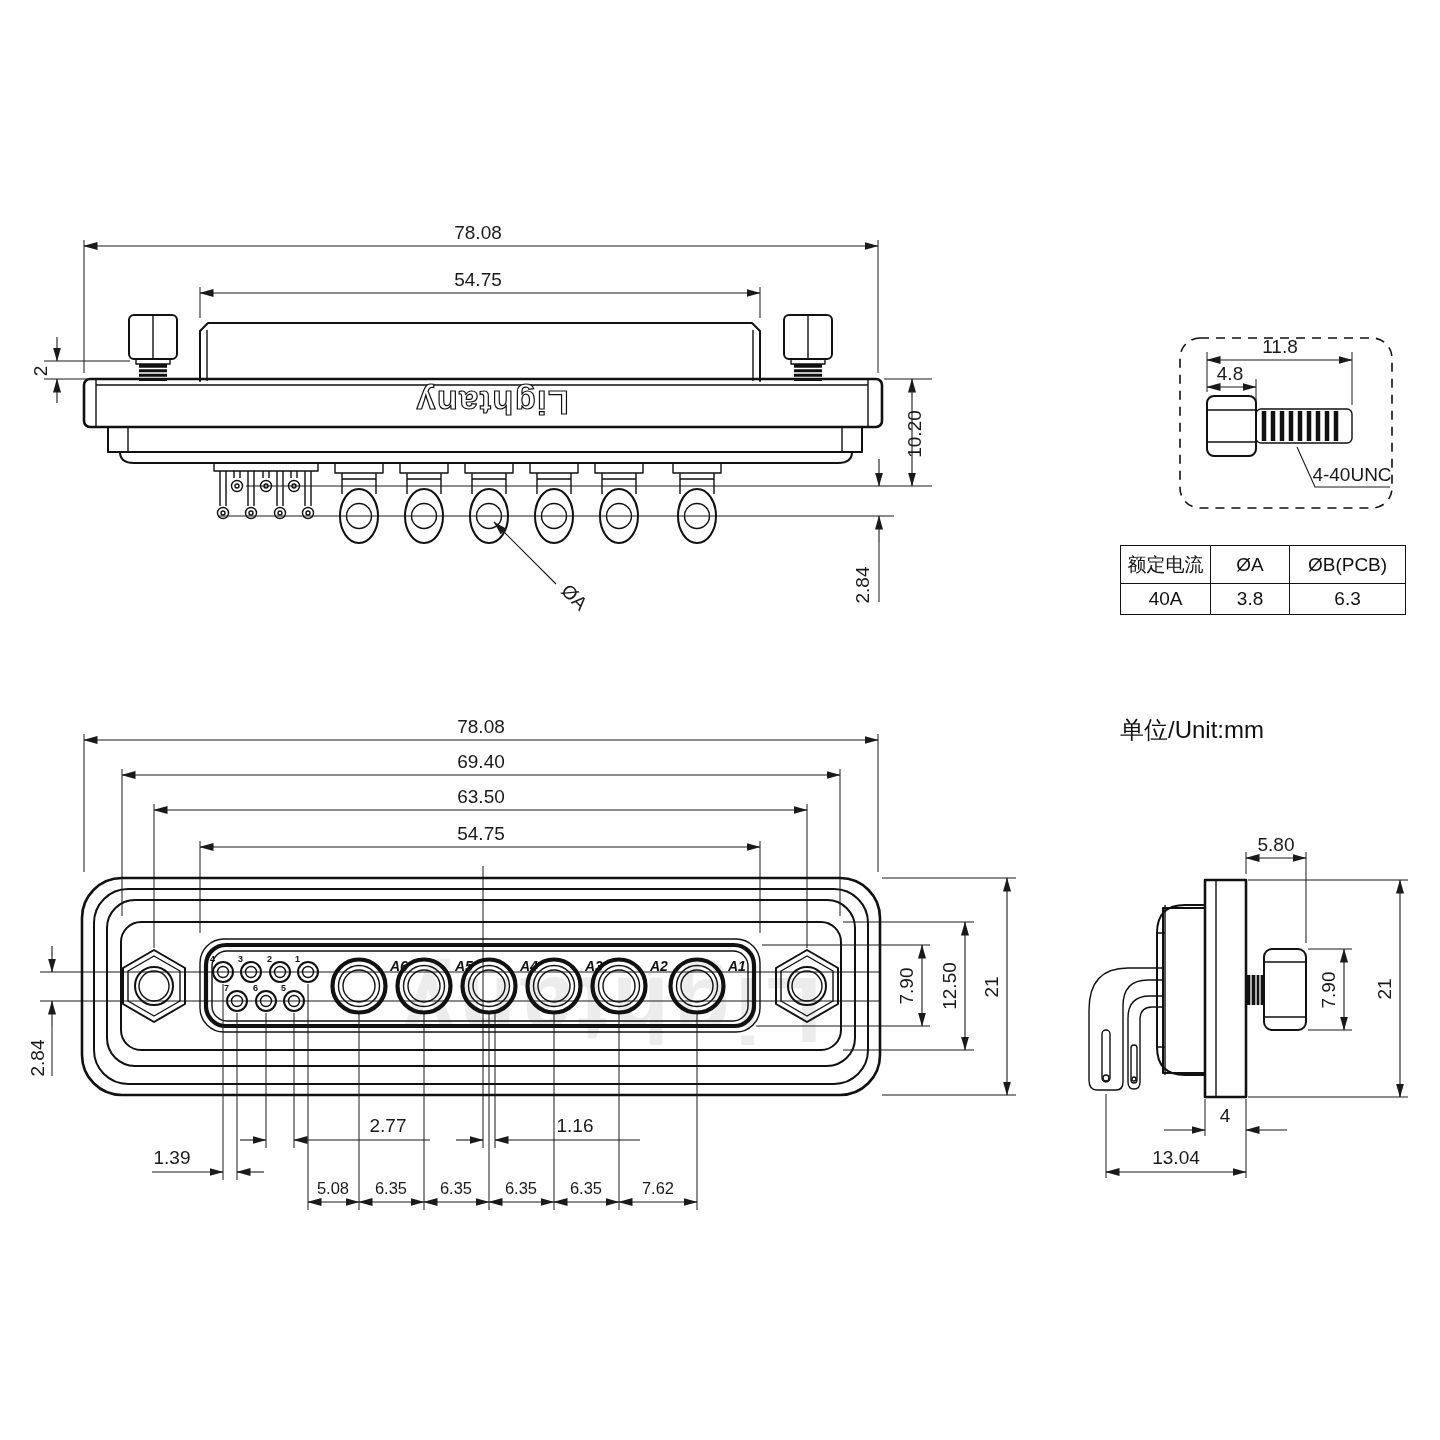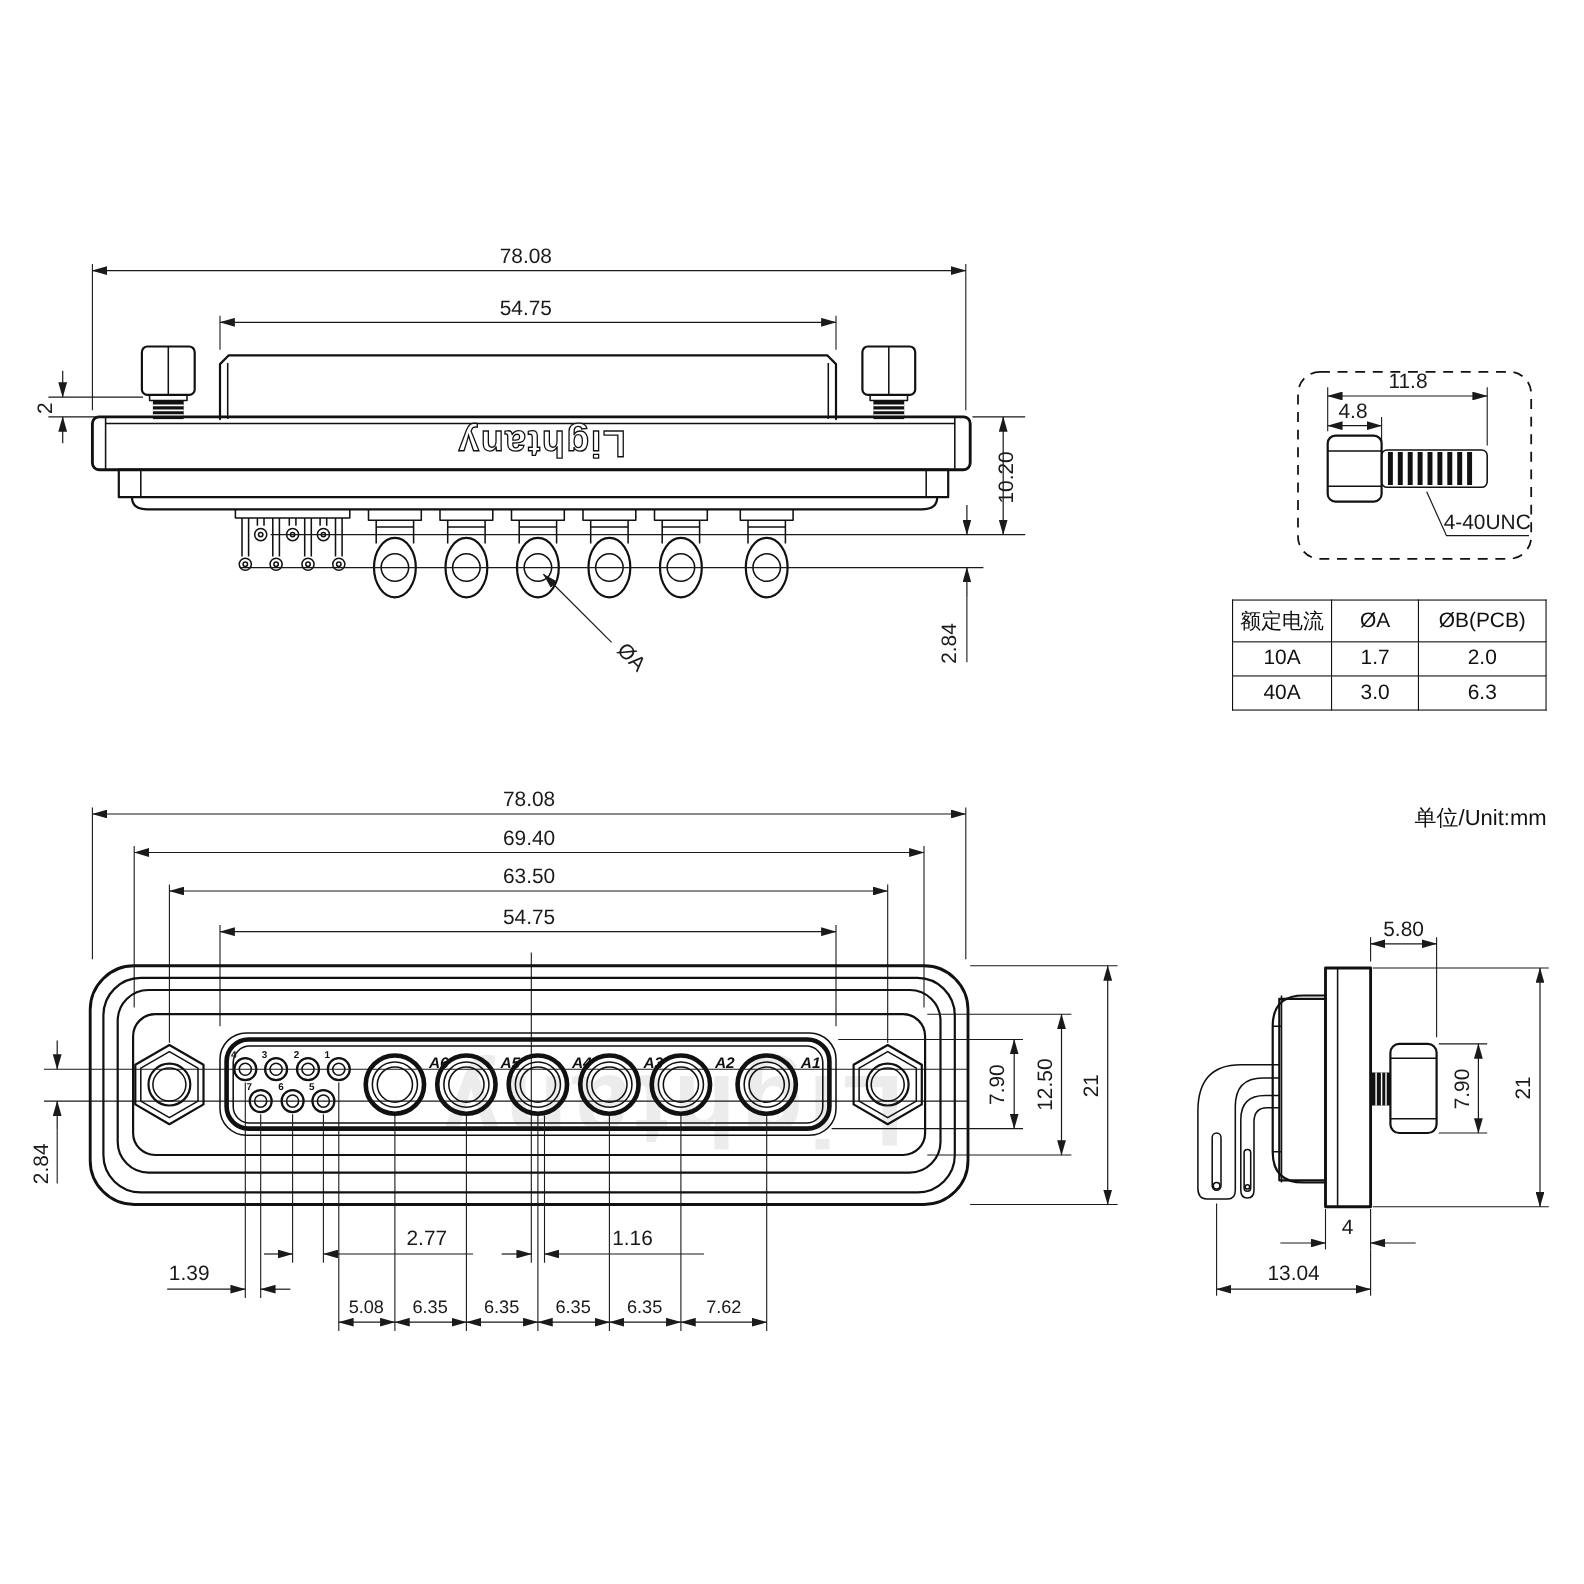--- a/index.html
+++ b/index.html
@@ -17,22 +17,22 @@
   .pint{font-size:9px;font-weight:bold;fill:#111;}
   .powt{font-size:14px;font-weight:bold;font-style:italic;fill:#111;}
   .wm{font-weight:bold;}
   
   #spec-table{position:absolute;left:1120px;top:545px;width:286px;border-collapse:collapse;
               font-size:19px;color:#111;}
   #spec-table th,#spec-table td{border:1.6px solid #111;text-align:center;padding:0;
               font-weight:normal;height:30px;}
   #spec-table tr.hdr th{height:37px;}
   #spec-table .c1{width:100px;font-family:Liberation Mono, monospace;} #spec-table .c2{width:88px;} #spec-table .c3{width:122px;}
-  #unit-note{position:absolute;left:1120px;top:714px;width:286px;text-align:right;
-             font-size:20px;color:#111;margin-top:16px;}
+  #unit-note{position:absolute;left:1120px;top:714px;width:286px;text-align:left;
+             font-size:24px;color:#111;}
 </style>
 </head>
 <body>
 
 <div id="stage">
 <svg width="1440" height="1440" viewBox="0 0 1440 1440">
   <defs>
     <marker id="arr" viewBox="0 0 14 8" refX="13.5" refY="4" markerWidth="14" markerHeight="8" orient="auto-start-reverse" markerUnits="userSpaceOnUse">
       <path d="M0,0 L14,4 L0,8 Z" fill="#1a1a1a"></path>
     </marker>
@@ -346,25 +346,20 @@
 </svg>
 
 <table id="spec-table">
   <tbody>
         <tr class="hdr">
     <th class="c1">额定电流</th>
     <th class="c2">ØA</th>
     <th class="c3">ØB(PCB)</th>
   </tr>
   <tr>
-    <td>10A</td>
-    <td>1.7</td>
-    <td>2.0</td>
-  </tr>
-  <tr>
     <td>40A</td>
-    <td>3.0</td>
+    <td>3.8</td>
     <td>6.3</td>
   </tr>
 </tbody>
     </table>
 <div id="unit-note">单位/Unit:mm</div>
 </div>
 
 </body></html>

